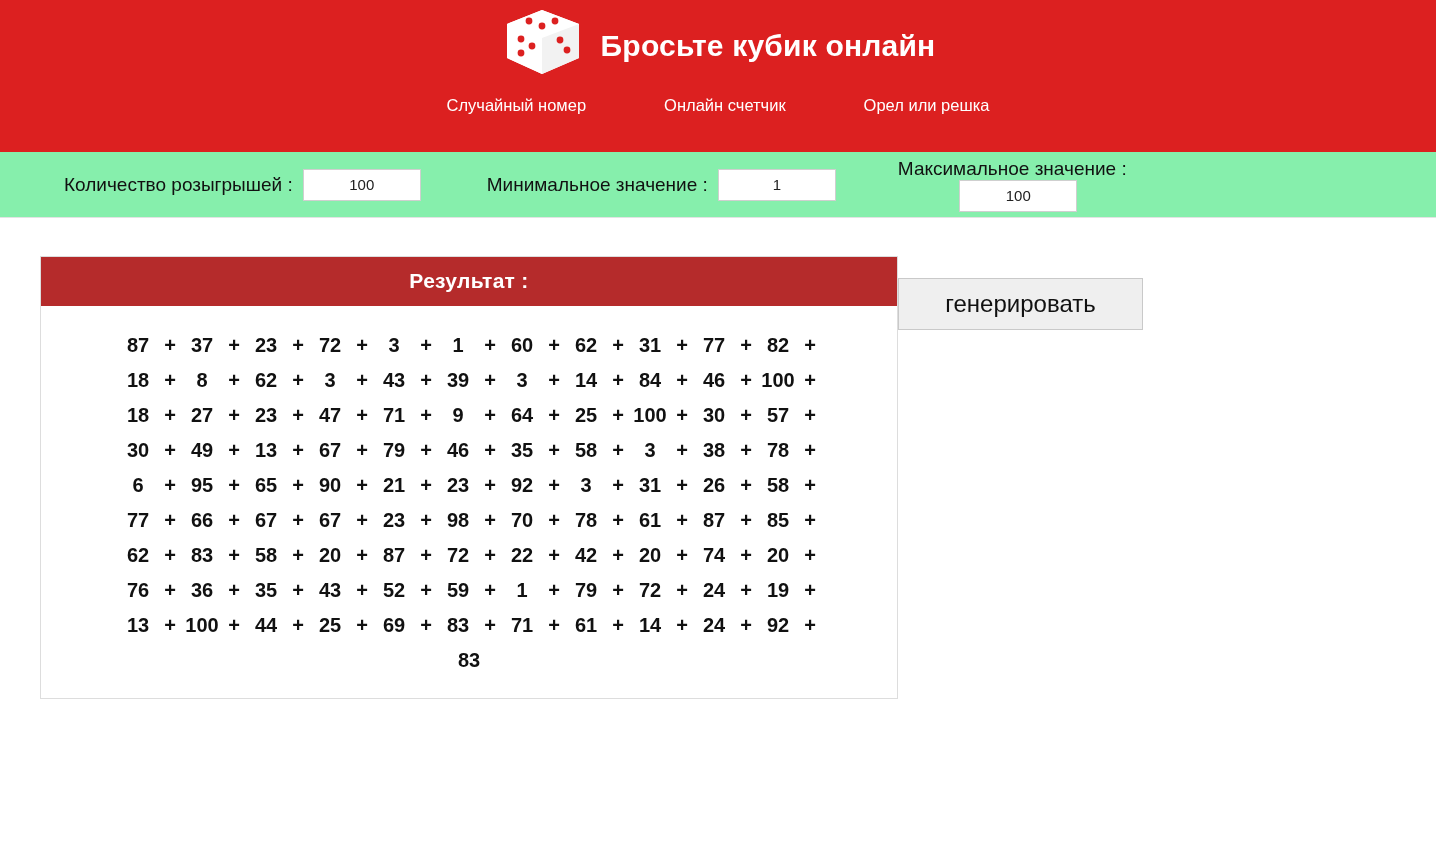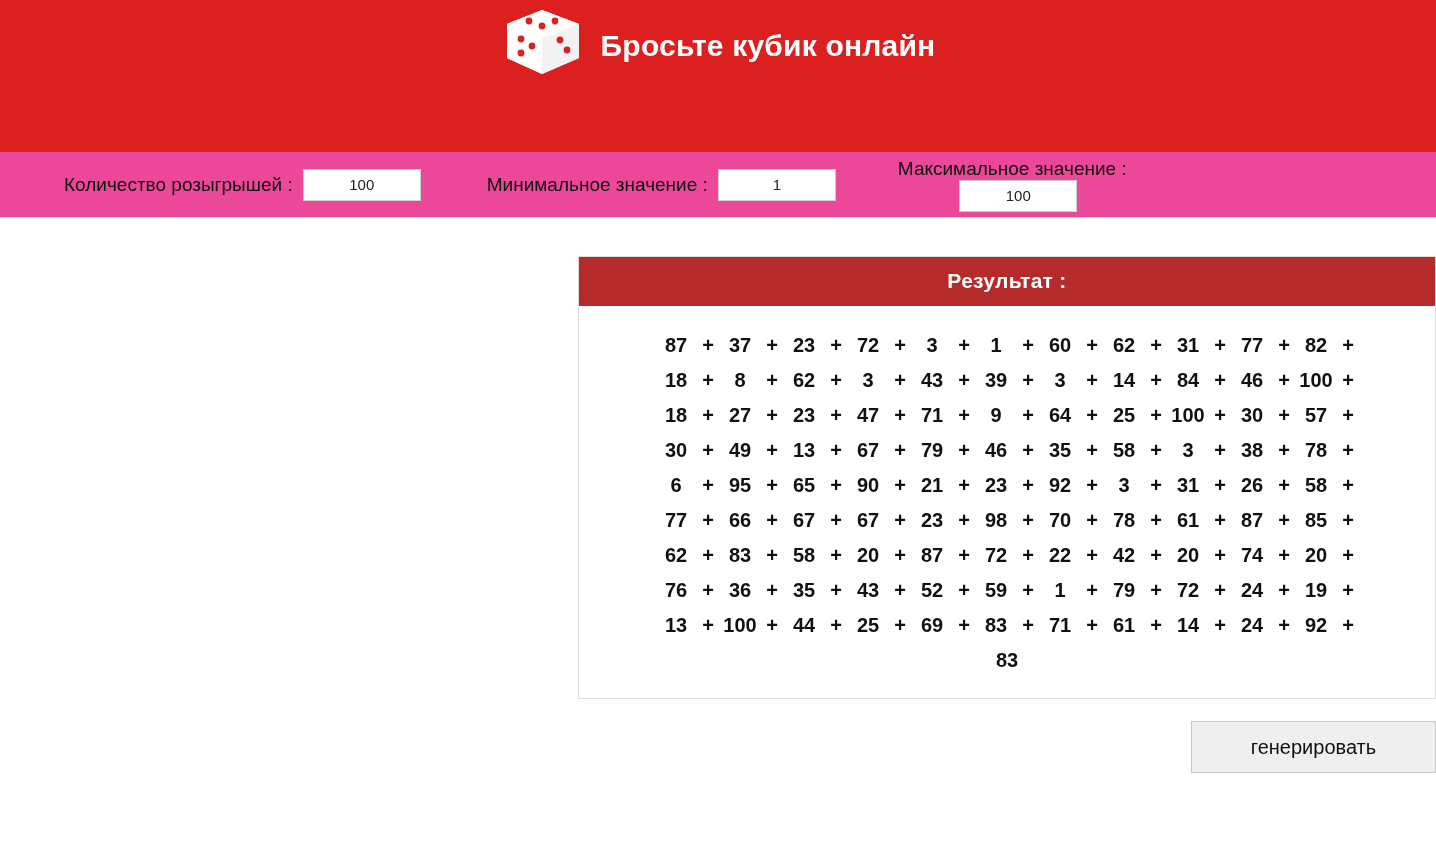--- a/index.html
+++ b/index.html
@@ -48,21 +48,21 @@
     color: #ffffff;
     font-size: 16.5px;
     text-decoration: none;
     cursor: pointer;
   }
 
   
   .controls {
     width: 100%;
     height: 66px;
-    background: #ec4899;
+    background: #86efac;
     border-bottom: 1px solid #e3e3e3;
     display: flex;
     align-items: center;
     box-sizing: border-box;
   }
   .ctrl-group {
     display: flex;
     align-items: center;
   }
   .ctrl-label {
@@ -84,24 +84,24 @@
   .g1 .ctrl-input { width: 118px; margin-left: 10px; }
   .g2 { margin-left: 66px; }
   .g2 .ctrl-input { width: 118px; margin-left: 10px; }
   .g3 { margin-left: 62px; flex-direction: column; }
   .g3 .ctrl-input { width: 118px; margin-left: 12px; }
 
   
   .result-wrap {
     width: 100%;
     display: flex;
-    flex-direction: column;
-    align-items: flex-end;
+    align-items: flex-start;
     padding-top: 38px;
     box-sizing: border-box;
+    padding-left: 40px;
   }
   .result-card {
     width: 858px;
     border: 1px solid #dddddd;
     background: #ffffff;
     box-sizing: border-box;
   }
   .result-header {
     background: #b52b2b;
     color: #ffffff;
@@ -149,21 +149,21 @@
     font-size: 19px;
     color: #111111;
   }
   .gen-btn {
     margin-top: 22px;
     width: 245px;
     height: 52px;
     background: #efefef;
     border: 1px solid #c9c9c9;
     font-family: "Liberation Sans", sans-serif;
-    font-size: 20px;
+    font-size: 24px;
     color: #111111;
     cursor: pointer;
   }
 </style>
 </head>
 <body>
 
 <div class="header">
   <div class="brand-row">
     <span class="dice-logo">
@@ -177,20 +177,25 @@
         <circle cx="54" cy="13" r="3.4" fill="#dc2020"></circle>
         <circle cx="20" cy="31" r="3.4" fill="#dc2020"></circle>
         <circle cx="20" cy="45" r="3.4" fill="#dc2020"></circle>
         <circle cx="31" cy="38" r="3.4" fill="#dc2020"></circle>
         <circle cx="59" cy="32" r="3.4" fill="#dc2020"></circle>
         <circle cx="66" cy="42" r="3.4" fill="#dc2020"></circle>
       </svg>
     </span>
     <span class="brand-title">Бросьте кубик онлайн</span>
   </div>
+  <div class="nav-row">
+    <span class="nav-link">Случайный номер</span>
+    <span class="nav-link">Онлайн счетчик</span>
+    <span class="nav-link">Орел или решка</span>
+  </div>
 </div>
 
 <div class="controls">
   <div class="ctrl-group g1">
     <span class="ctrl-label">Количество розыгрышей :</span>
     <input class="ctrl-input" type="text" value="100" style="">
   </div>
   <div class="ctrl-group g2">
     <span class="ctrl-label">Минимальное значение :</span>
     <input class="ctrl-input" type="text" value="1" style="">

